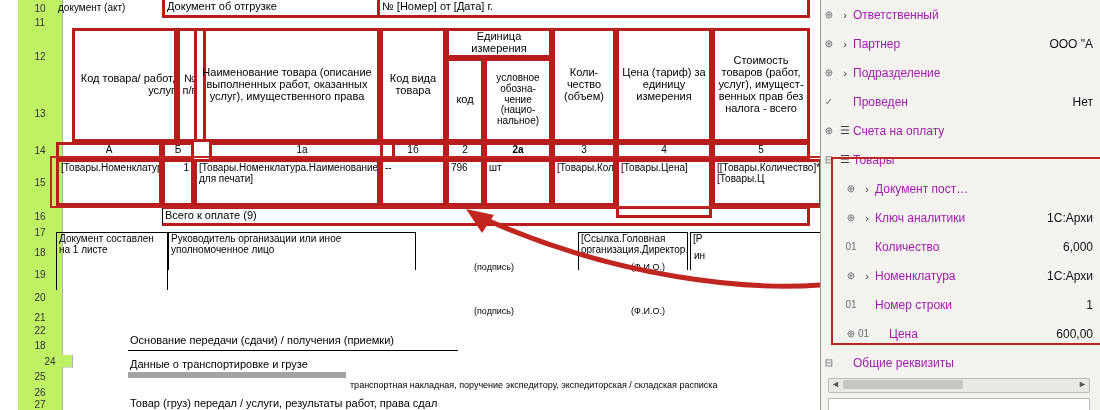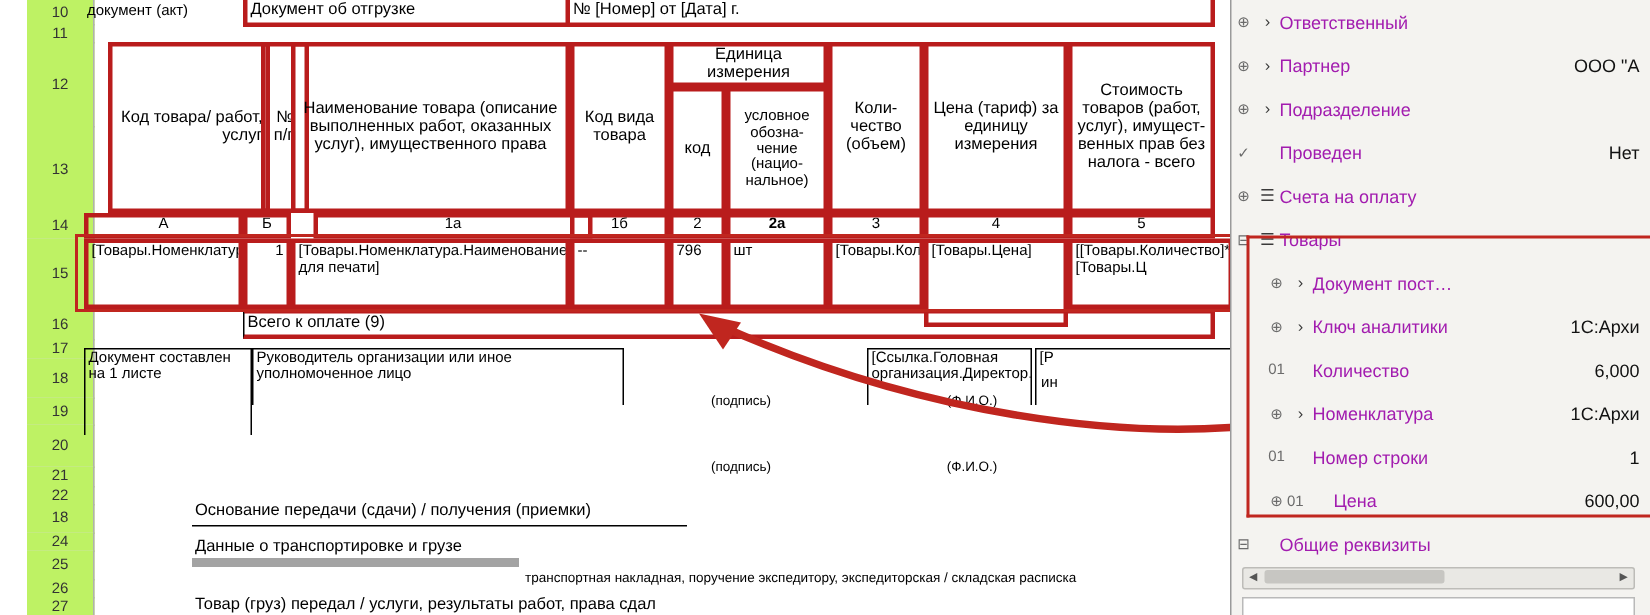--- a/index.html
+++ b/index.html
@@ -63,21 +63,21 @@
   <div class="rowhdr" style="top:142px;height:17px;">14</div>
   <div class="rowhdr" style="top:159px;height:47px;">15</div>
   <div class="rowhdr" style="top:206px;height:20px;">16</div>
   <div class="rowhdr" style="top:226px;height:13px;">17</div>
   <div class="rowhdr" style="top:239px;height:26px;">18</div>
   <div class="rowhdr" style="top:265px;height:18px;">19</div>
   <div class="rowhdr" style="top:283px;height:28px;">20</div>
   <div class="rowhdr" style="top:311px;height:13px;">21</div>
   <div class="rowhdr" style="top:324px;height:12px;">22</div>
   <div class="rowhdr" style="top:336px;height:19px;">18</div>
-  <div class="rowhdr" style="top:355px;height:12px;">24</div>
+  <div class="rowhdr" style="top:355px;height:12px;padding-left:10px;">24</div>
   <div class="rowhdr" style="top:367px;height:19px;">25</div>
   <div class="rowhdr" style="top:386px;height:12px;">26</div>
   <div class="rowhdr" style="top:398px;height:12px;">27</div>
 
   <div class="cellbox nb left small" style="left:56px;top:0;width:100px;height:16px;">документ (акт)</div>
   <div class="cellbox left" style="left:162px;top:-2px;width:218px;height:20px;border-top:none;">Документ об отгрузке</div>
   <div class="cellbox left" style="left:380px;top:-2px;width:430px;height:20px;border-top:none;border-left:none;">№ [Номер] от [Дата] г.</div>
 
   <div class="cellbox" style="left:72px;top:28px;width:108px;height:114px;text-align:right;">Код товара/ работ, услуг</div>
   <div class="cellbox" style="left:162px;top:28px;width:32px;height:114px;margin-left:12px;">№ п/п</div>

